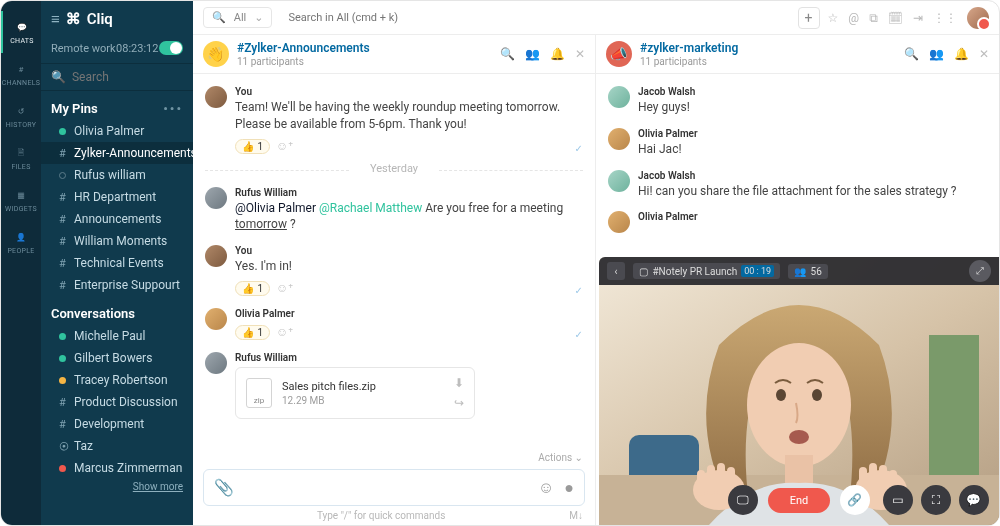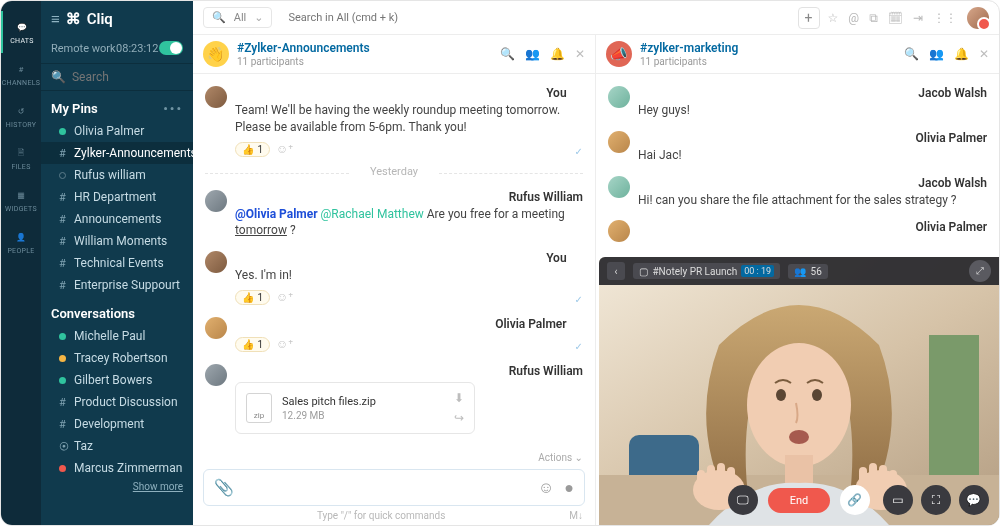--- a/index.html
+++ b/index.html
@@ -56,24 +56,24 @@
 .ch-title { color: #0369a1; font-weight: 600; font-size: 12px; }
 .ch-sub { color: #9a9a9a; font-size: 10px; margin-top: 1px; }
 .ch-actions { margin-left: auto; display: flex; gap: 10px; color: #bdbdbd; }
 .ch-actions span { cursor: pointer; font-size: 12px; }
 
 .feed { flex: 1; overflow: auto; padding: 6px 12px 4px; font-size: 12px; color: #333; }
 .msg { display: flex; gap: 8px; padding: 6px 0; }
 .msg .ava { width: 22px; height: 22px; border-radius: 50%; flex: none; background: #cfd8dc; }
 .ava.a1{background:linear-gradient(135deg,#b08868,#7d5a3f);} .ava.a2{background:linear-gradient(135deg,#9ea7ae,#6d7880);} .ava.a3{background:linear-gradient(135deg,#e1b06f,#b9864a);} .ava.a4{background:linear-gradient(135deg,#a7d5c7,#6eb29d);}
 .msg .body { flex: 1; }
-.msg .name { font-weight: 600; font-size: 12px; color: #333; text-align: right; }
+.msg .name { font-weight: 600; font-size: 10px; color: #333; }
 .msg .text { margin-top: 2px; line-height: 1.4; color: #444; }
 .msg-actions-r { color: #9cc8e8; font-size: 10px; align-self: flex-end; }
-.mention { color: #1d4ed8; font-weight: bold; }
+.mention { color: #0f172a; }
 .mention2 { color: #30c39e; }
 .underline { text-decoration: underline; }
 
 .reactions { display: flex; gap: 6px; margin-top: 6px; align-items: center; }
 .react-pill { border: 1px solid #f0e0b8; background: #fffbee; border-radius: 10px; padding: 1px 6px; font-size: 10px; display: flex; gap: 3px; align-items: center; }
 .add-react { color: #c8c8c8; font-size: 12px; cursor: pointer; }
 
 .day-sep { text-align: center; color: #b6b6b6; font-size: 11px; padding: 2px 0 6px; position: relative; }
 .day-sep::before, .day-sep::after { content: ""; position: absolute; top: 10px; width: 38%; border-top: 1px dashed #e5e5e5; }
 .day-sep::before { left: 0; } .day-sep::after { right: 0; }
@@ -196,26 +196,26 @@
 
   <div class="section-h">
     <span>Conversations</span>
   </div>
   <ul class="sb-list" id="conv-list">
       <li class="sb-item">
         <span class="dot green"></span>
         <span>Michelle Paul</span>
       </li>
       <li class="sb-item">
+        <span class="dot green"></span>
+        <span>Gilbert Bowers</span>
+      </li>
+      <li class="sb-item">
         <span class="dot amber"></span>
         <span>Tracey Robertson</span>
-      </li>
-      <li class="sb-item">
-        <span class="dot green"></span>
-        <span>Gilbert Bowers</span>
       </li>
       <li class="sb-item">
         <span class="hash">#</span>
         <span>Product Discussion</span>
       </li>
       <li class="sb-item">
         <span class="hash">#</span>
         <span>Development</span>
       </li>
       <li class="sb-item">

